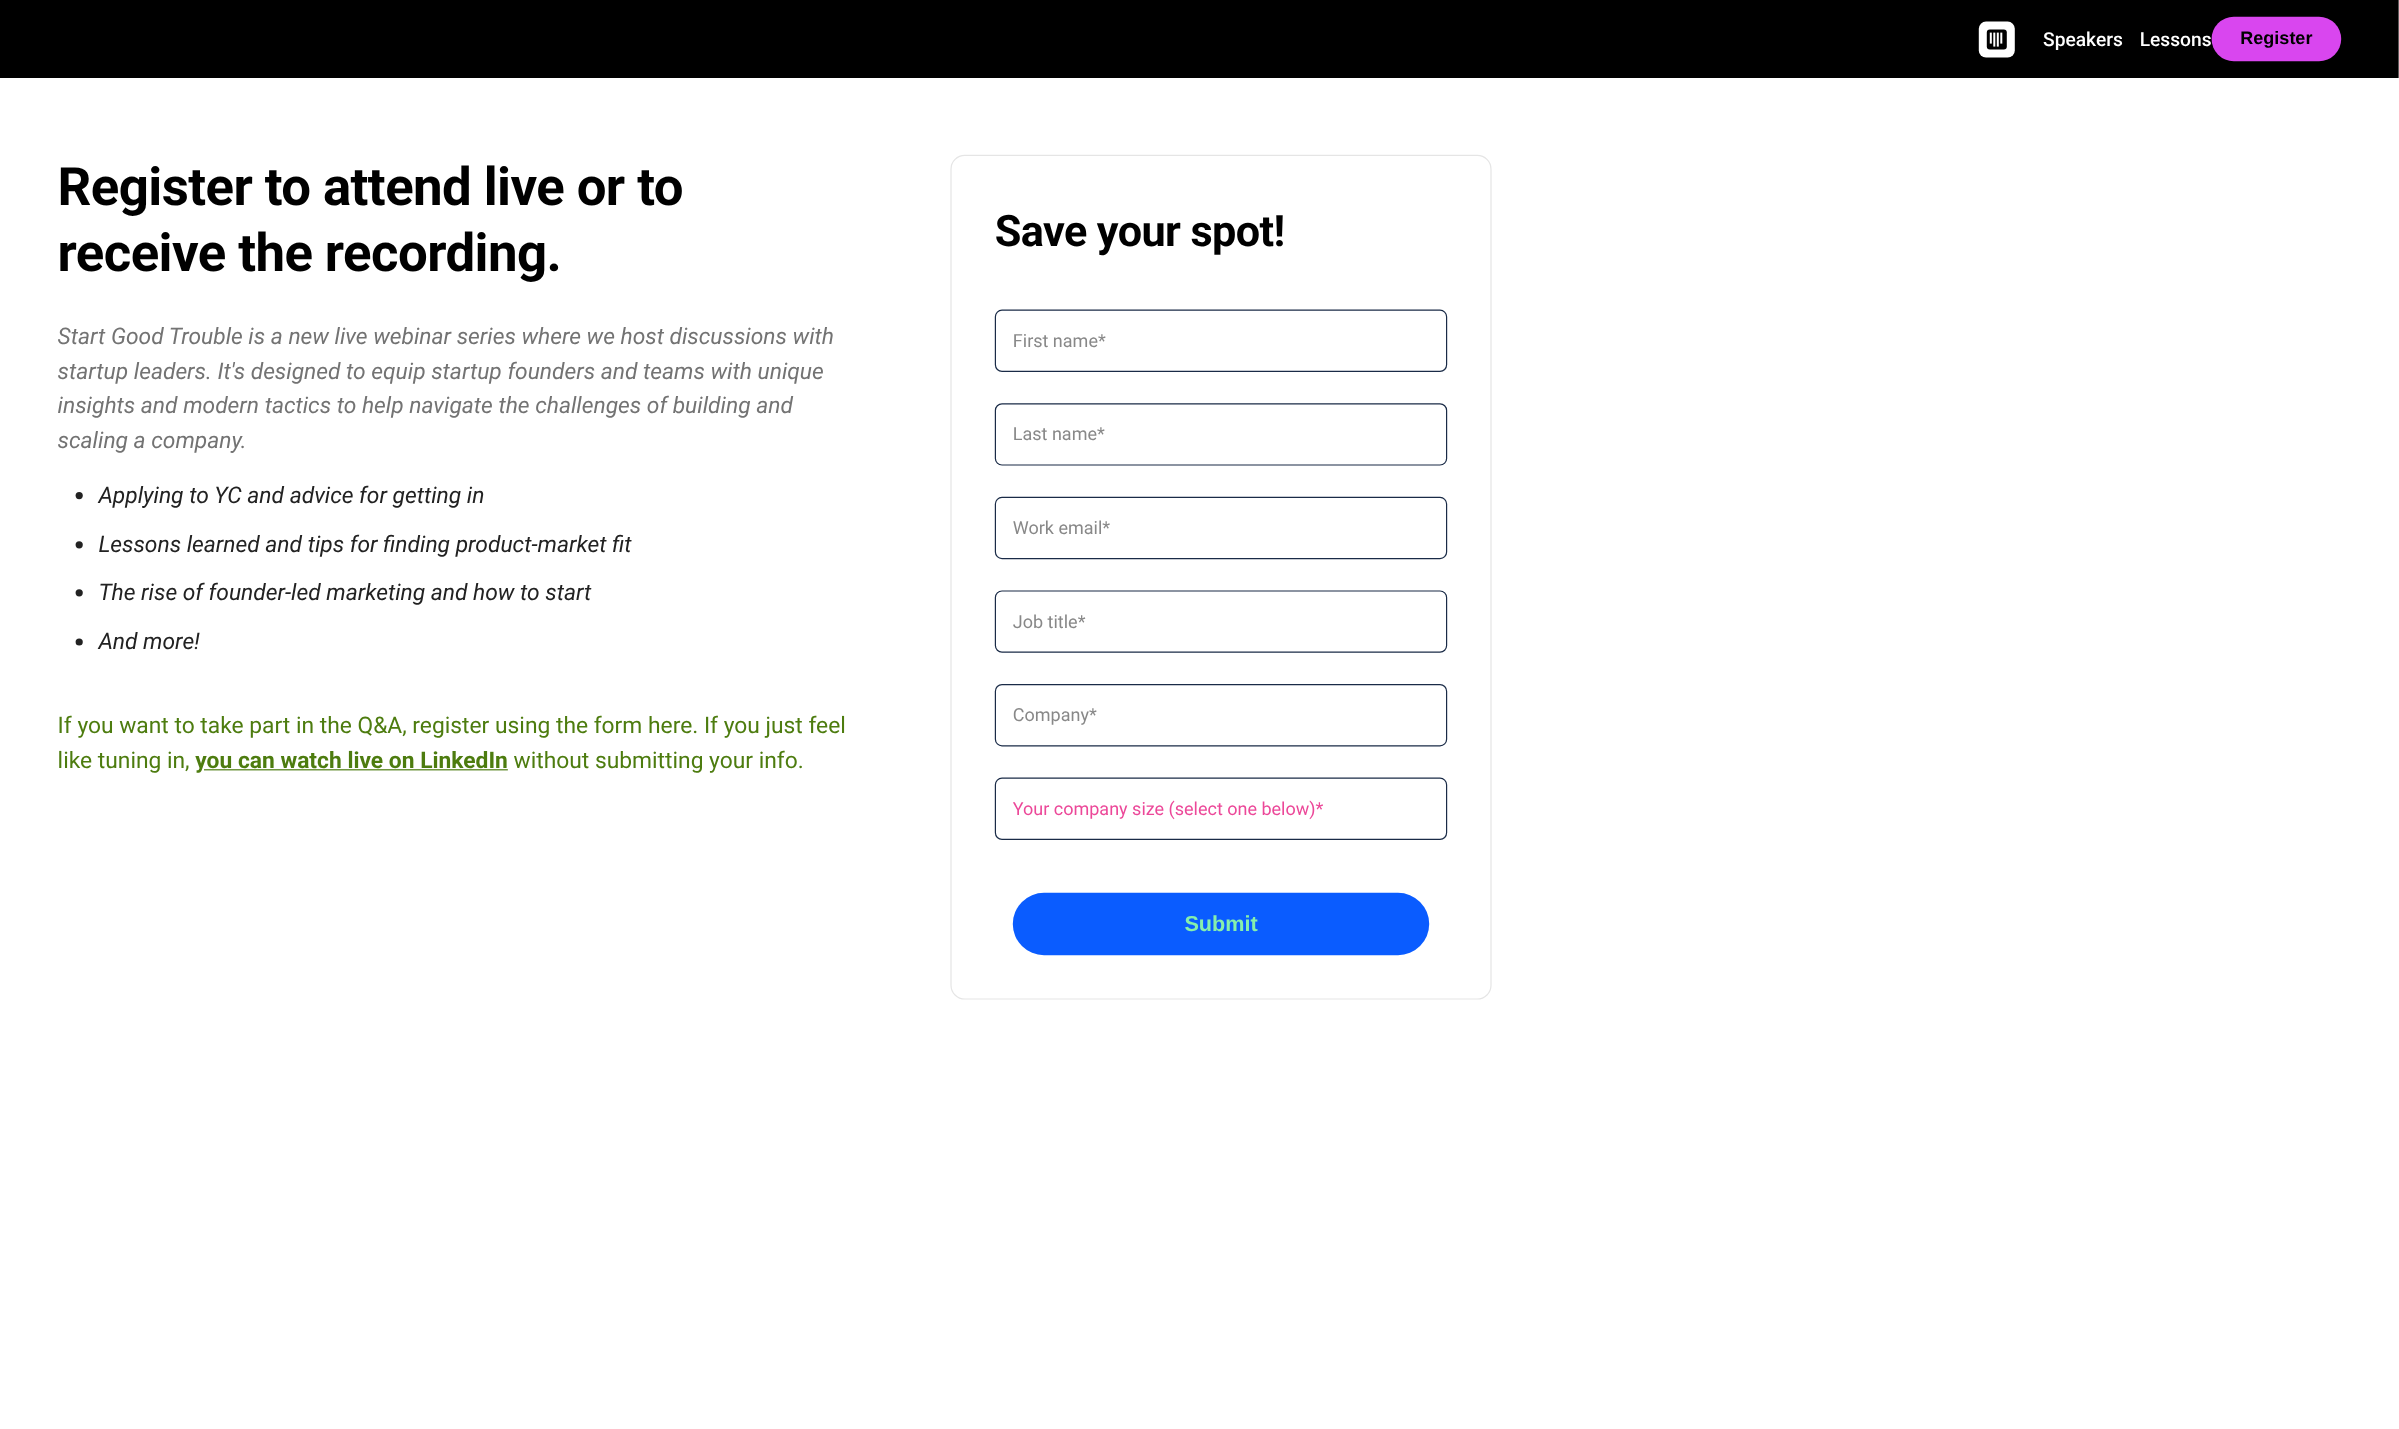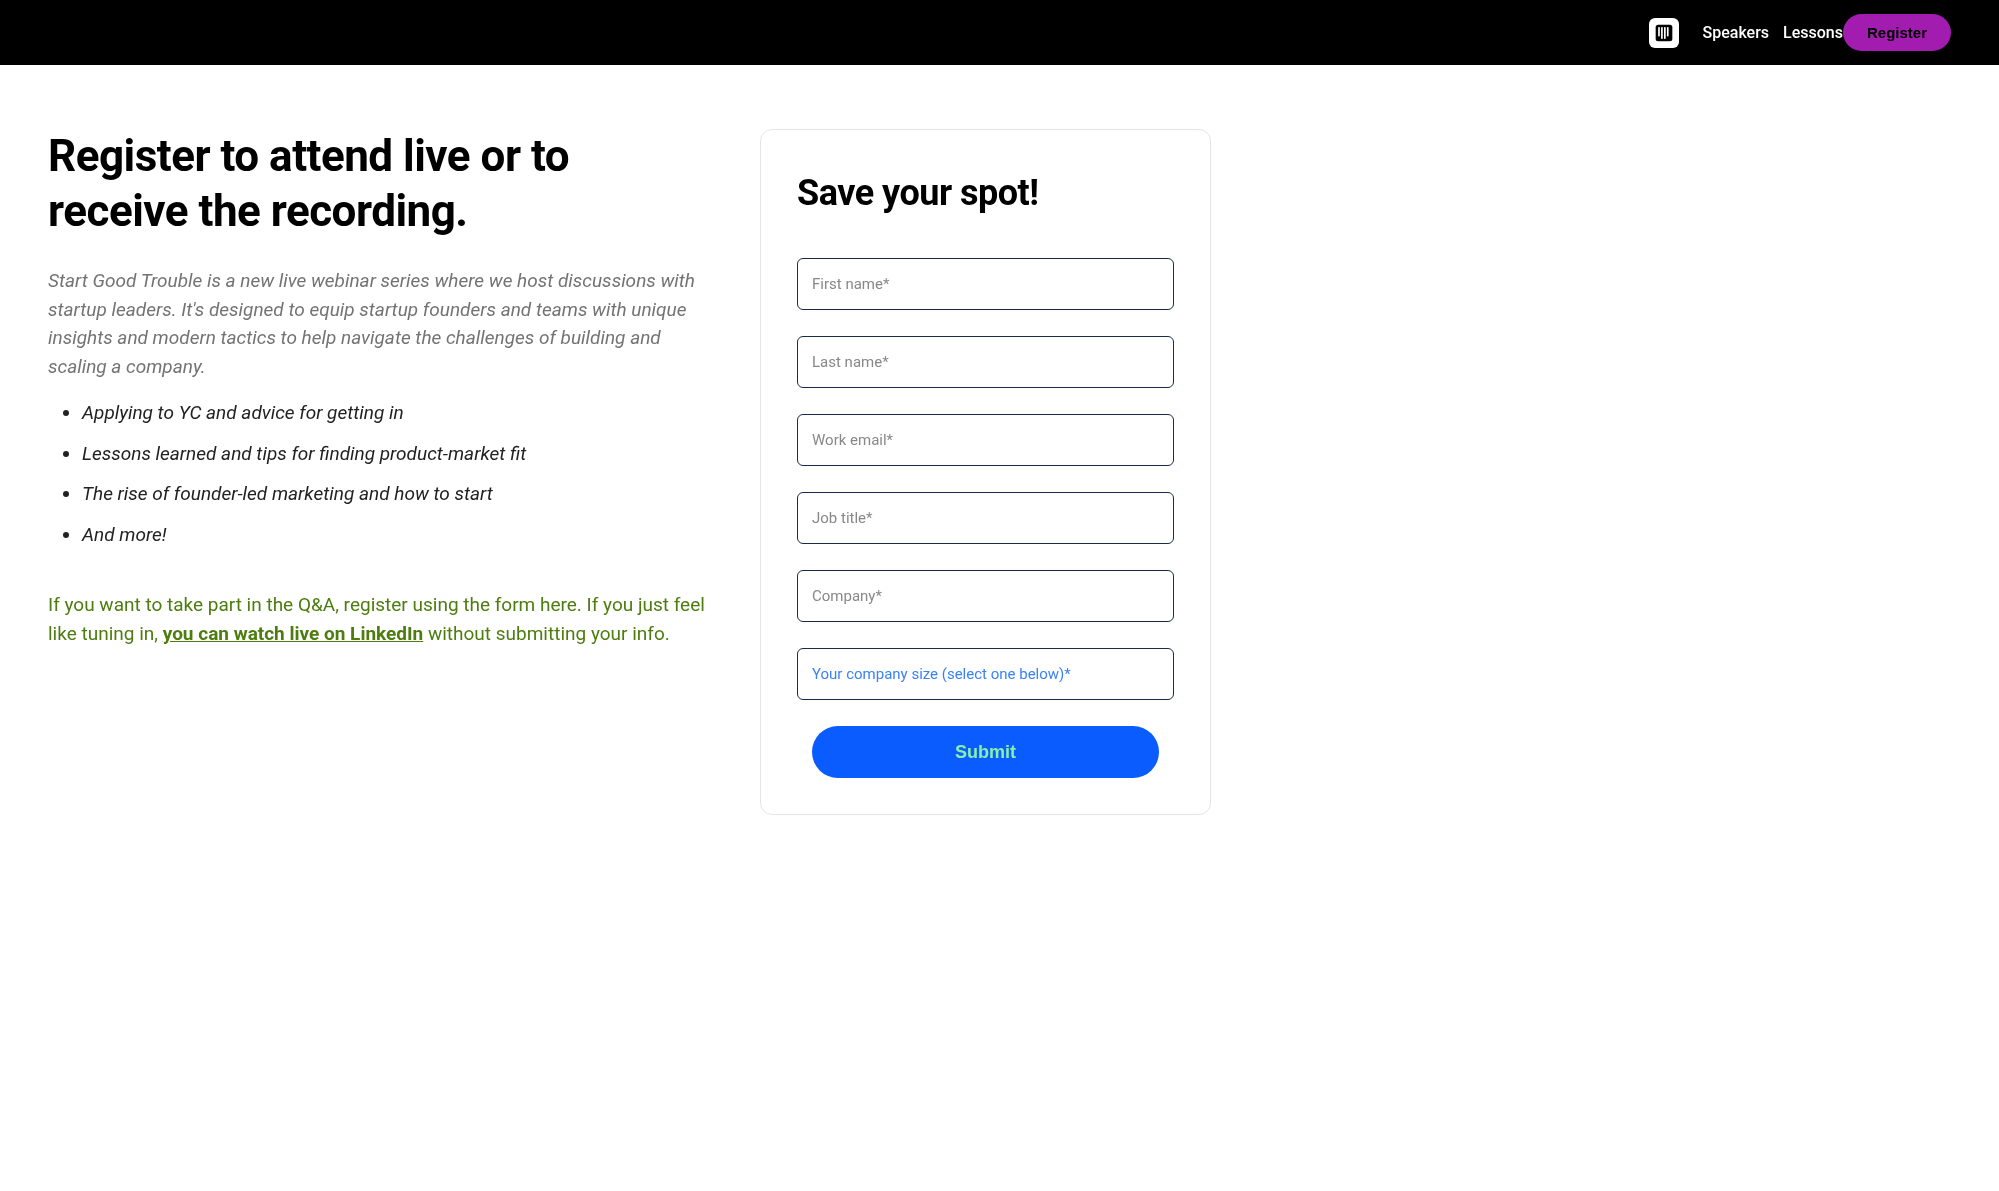--- a/index.html
+++ b/index.html
@@ -43,33 +43,33 @@
       gap: 14px;
     }
     .nav-link {
       color: #fff;
       font-size: 16px;
       font-weight: 500;
       text-decoration: none;
       cursor: pointer;
     }
     .register-btn {
-      background: #a21caf;
+      background: #d946ef;
       color: #000;
       border: none;
       border-radius: 20px;
       padding: 10px 24px;
       font-size: 15px;
       font-weight: 600;
       cursor: pointer;
     }
     .main {
       display: flex;
       padding: 64px 48px;
-      gap: 52px;
+      gap: 84px;
       max-width: 1420px;
     }
     .left-col {
       flex: 1;
       max-width: 660px;
     }
     .page-title {
       font-size: 44px;
       font-weight: 700;
       line-height: 1.25;
@@ -140,22 +140,22 @@
     .form-field::placeholder {
       color: #888;
     }
     .form-field-static {
       width: 100%;
       height: 52px;
       border: 1.5px solid #1a2b47;
       border-radius: 6px;
       padding: 0 14px;
       font-size: 15px;
-      color: #3b82f6;
-      margin-bottom: 26px;
+      color: #ec4899;
+      margin-bottom: 44px;
       display: flex;
       align-items: center;
       cursor: pointer;
     }
     .submit-btn {
       width: 92%;
       height: 52px;
       background: #0a5cff;
       color: #86efac;
       border: none;

